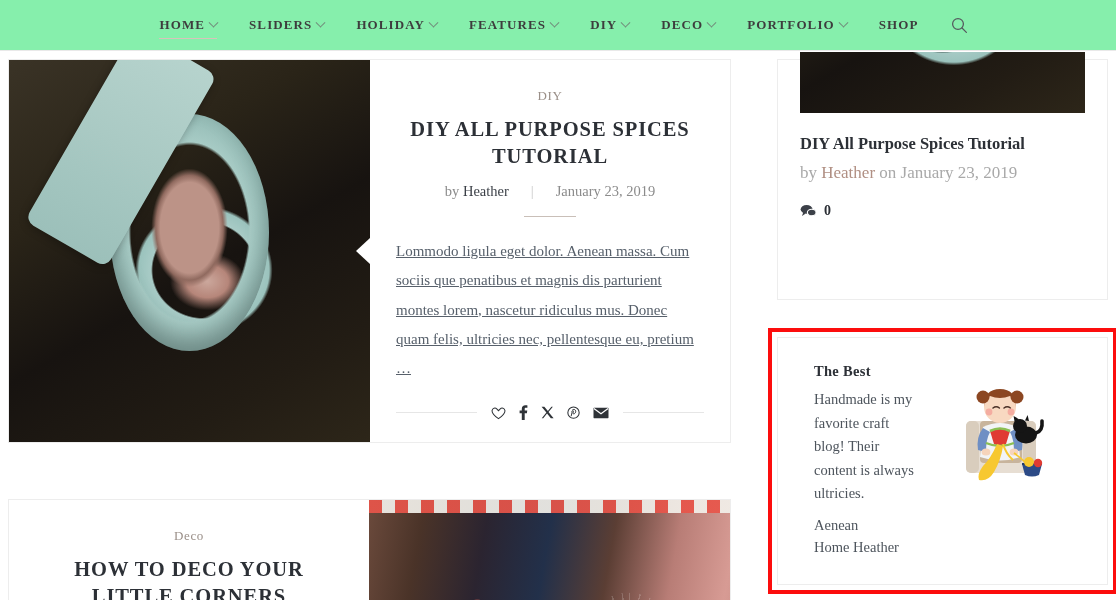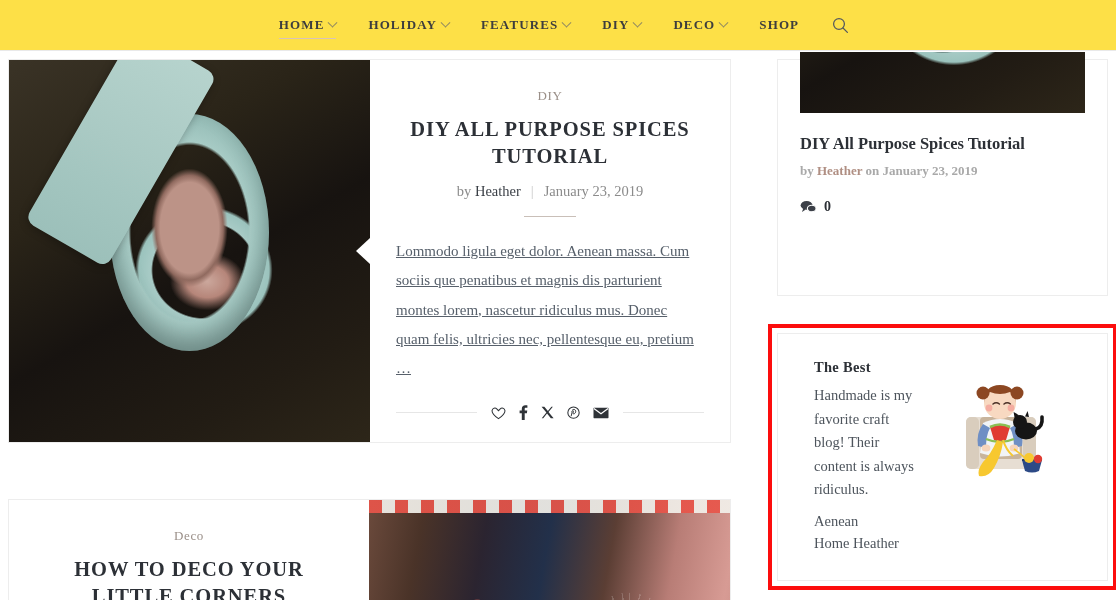--- a/index.html
+++ b/index.html
@@ -8,21 +8,21 @@
     width: 1116px; height: 600px;
     overflow: hidden;
     background: #ffffff;
     font-family: "Liberation Serif", serif;
   }
 
   
   .site-header {
     height: 51px;
     width: 100%;
-    background: #fde047;
+    background: #86efac;
     border-bottom: 1px solid #e9e9e9;
     display: flex;
     align-items: center;
     justify-content: center;
     position: relative;
     z-index: 30;
   }
   .nav {
     display: flex;
     align-items: center;
@@ -115,21 +115,21 @@
     color: #2c3036;
     text-transform: uppercase;
     margin-bottom: 13px;
     cursor: pointer;
   }
   .meta {
     font-size: 14.5px;
     color: #8b8b8b;
     display: flex;
     align-items: center;
-    gap: 10px;
+    gap: 22px;
     margin-bottom: 16px;
   }
   .meta .author { color: #3a3f46; cursor: pointer; }
   .meta .sep { color: #c9c9c9; }
   .meta .date { color: #8b8b8b; }
   .rule {
     width: 52px; height: 1px;
     background: #c9bfb8;
     margin-bottom: 20px;
   }
@@ -190,24 +190,23 @@
   .side-post { padding: 20px 22px 26px 22px; }
   .side-post-title {
     font-size: 16.5px;
     font-weight: 700;
     color: #2c3036;
     line-height: 1.3;
     margin-bottom: 9px;
     cursor: pointer;
   }
   .side-meta {
-    font-size: 13px;
+    font-size: 17px;
     color: #a9a9a9;
     margin-bottom: 20px;
-    font-weight: bold;
   }
   .side-meta .author { color: #b08f83; }
   .side-comments {
     display: flex;
     align-items: center;
     gap: 7px;
     font-size: 14px;
     font-weight: 700;
     color: #2c3036;
     cursor: pointer;
@@ -317,20 +316,24 @@
 <body>
 
 <header class="site-header">
   <nav class="nav">
 
     <div class="nav-item active">
       <span>HOME</span>
       <i class="caret"></i>
     </div>
 
+    <div class="nav-item">
+      <span>SLIDERS</span>
+      <i class="caret"></i>
+    </div>
 
     <div class="nav-item">
       <span>HOLIDAY</span>
       <i class="caret"></i>
     </div>
 
     <div class="nav-item">
       <span>FEATURES</span>
       <i class="caret"></i>
     </div>
@@ -339,20 +342,24 @@
     <div class="nav-item">
       <span>DIY</span>
       <i class="caret"></i>
     </div>
 
     <div class="nav-item">
       <span>DECO</span>
       <i class="caret"></i>
     </div>
 
+    <div class="nav-item">
+      <span>PORTFOLIO</span>
+      <i class="caret"></i>
+    </div>
 
     <div class="nav-item">
       <span>SHOP</span>
     </div>
 
     <div class="search-btn">
       <svg width="17" height="17" viewBox="0 0 17 17">
         <circle cx="7" cy="7" r="5.4" fill="none" stroke="#55595e" stroke-width="1.25"></circle>
         <line x1="11" y1="11" x2="15.4" y2="15.4" stroke="#55595e" stroke-width="1.25" stroke-linecap="round"></line>
       </svg>
@@ -457,21 +464,21 @@
         </div>
         <div class="side-pad"></div>
       </div>
     </section>
 
     <div class="testimonial-wrap">
       <div class="hl-box"></div>
       <section class="testimonial">
         <div class="t-text">
           <div class="t-head">The Best</div>
-          <div class="t-quote">Handmade is my favorite craft blog! Their content is always ridiculus.</div>
+          <div class="t-quote">Handmade is my favorite craft blog! Their content is always ultricies.</div>
           <div class="t-name">Aenean</div>
           <div class="t-role">Home Heather</div>
         </div>
         <div class="t-figure">
           <svg width="100" height="106" viewBox="0 0 100 106">
 
             <rect x="16" y="40" width="70" height="52" rx="5" fill="#e7ded3"></rect>
             <rect x="16" y="40" width="13" height="52" rx="5" fill="#d9cdbd"></rect>
             <rect x="73" y="40" width="13" height="52" rx="5" fill="#d9cdbd"></rect>
             <rect x="30" y="40" width="42" height="42" rx="4" fill="#c8b49c"></rect>

